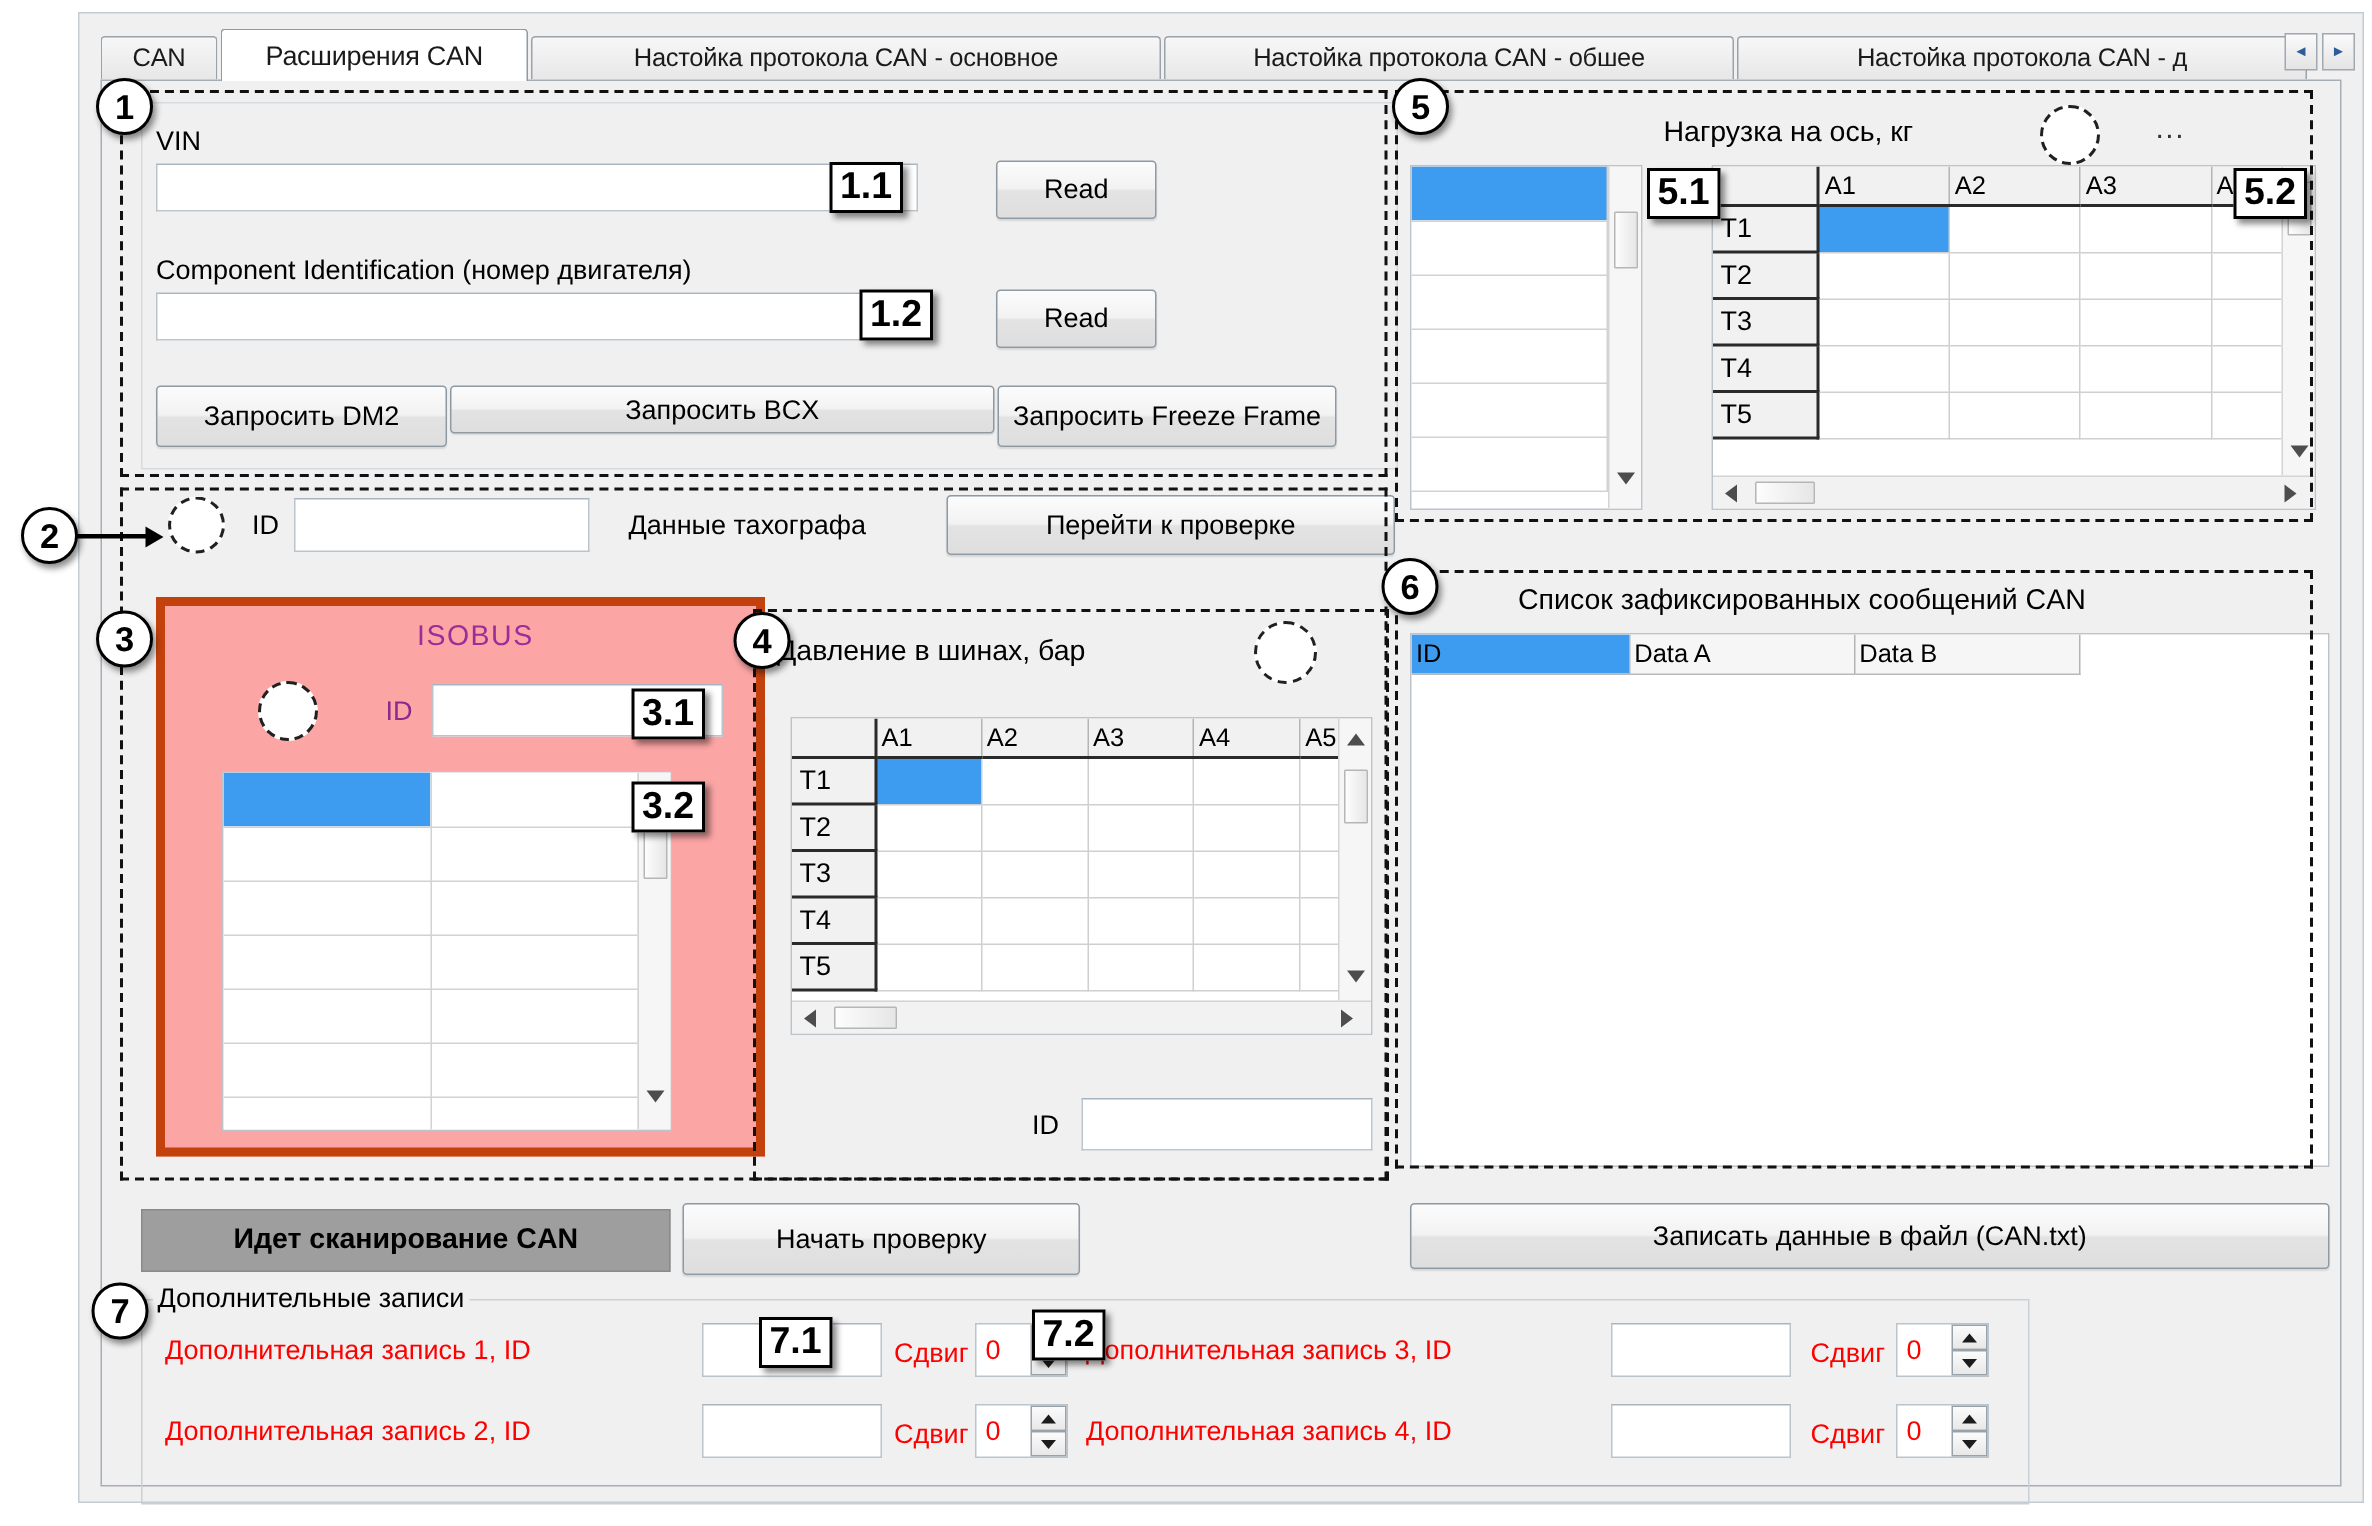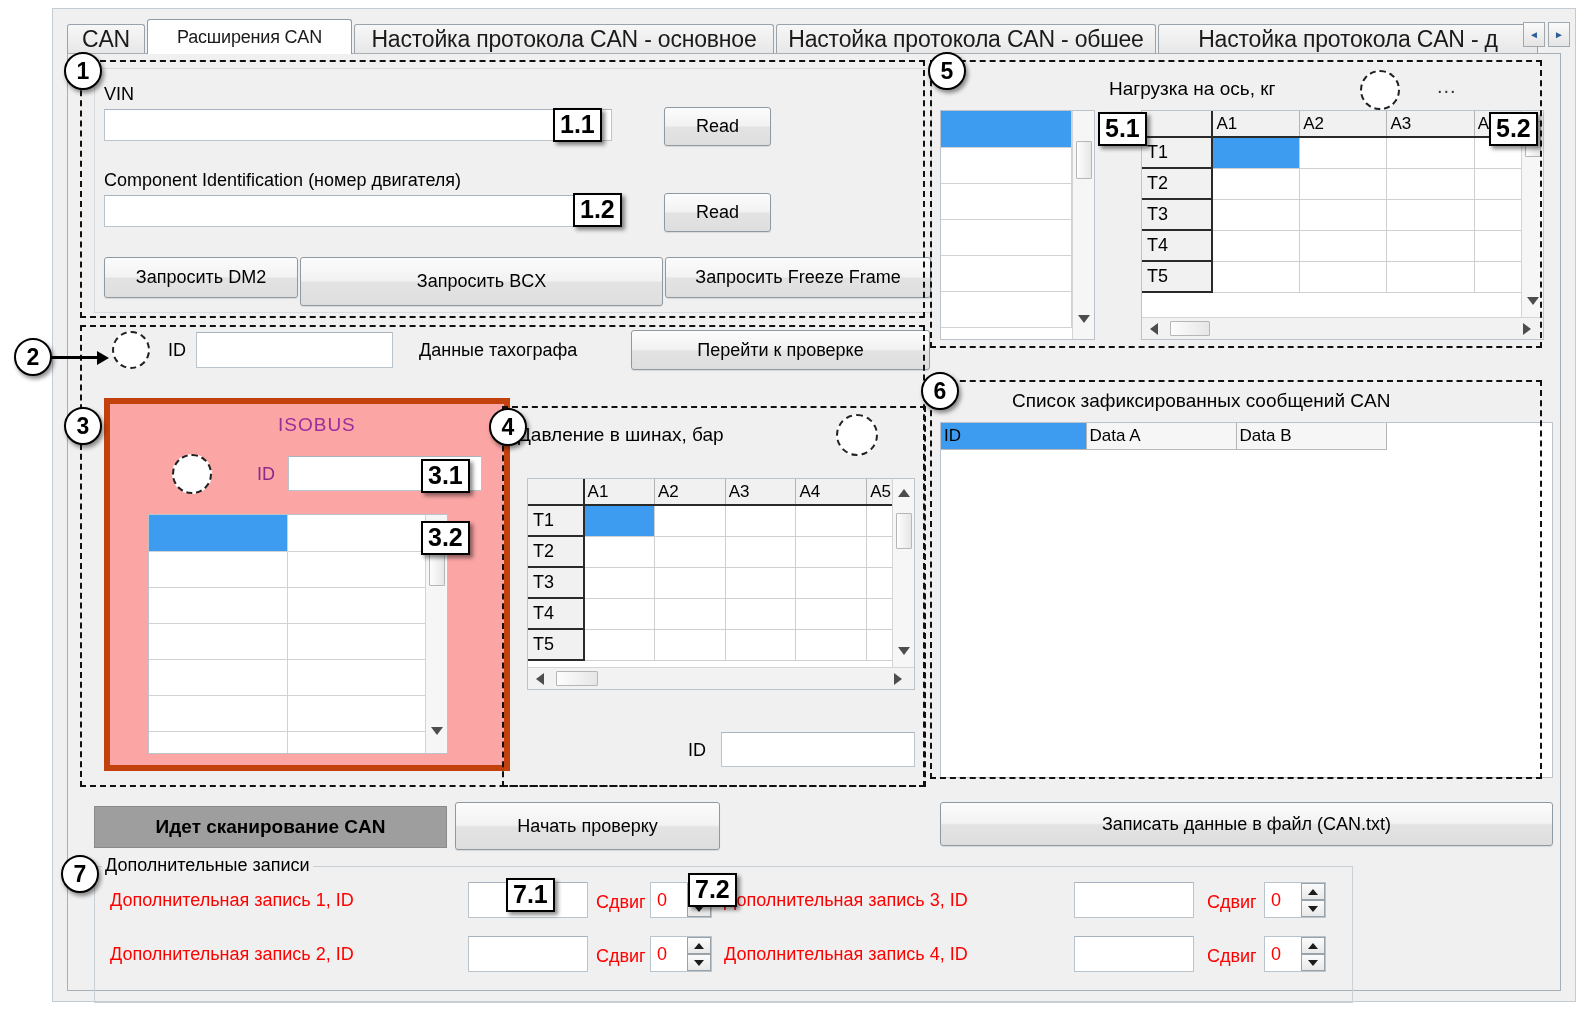--- a/index.html
+++ b/index.html
@@ -37,21 +37,21 @@
     right: 8px; height: 34px;
   }
   .tab {
     position: absolute;
     top: 5px;
     height: 29px;
     background: linear-gradient(#f7f7f7, #e7e7e7);
     border: 1px solid #9aa3ab;
     border-bottom: none;
     border-radius: 3px 3px 0 0;
-    font-size: 23px;
+    font-size: 17px;
     color: #1a1a1a;
     display: flex;
     align-items: center;
     justify-content: center;
     padding: 0 9px;
     white-space: nowrap;
     letter-spacing: -0.2px;
   }
   .tab.active {
     top: 0px;
@@ -358,24 +358,24 @@
 
         <span class="lbl" style="left:36px; top:116px;">Component Identification (номер двигателя)</span>
         <input class="txtbox" type="text" style="left: 36px; top: 141px; width: 508px; height: 32px;" value="">
         <div class="btn" style="left:596px; top:139px; width:107px; height:39px;">
           <span>Read</span>
         </div>
 
         <div class="btn" style="left:36px; top:203px; width:194px; height:41px;">
           <span>Запросить DM2</span>
         </div>
-        <div class="btn" style="left:232px; top:203px; width:363px; height:49px;">
+        <div class="btn" style="left:232px; top:203px; width:363px; height:32px;">
           <span>Запросить BCX</span>
         </div>
-        <div class="btn" style="left:597px; top:203px; width:266px; height:41px;">
+        <div class="btn" style="left:597px; top:203px; width:226px; height:41px;">
           <span>Запросить Freeze Frame</span>
         </div>
 
         <div class="circle-ind" style="left:44px; top:277px; width:38px; height:38px;"></div>
         <span class="lbl" style="left:100px; top:286px;">ID</span>
         <input class="txtbox" type="text" style="left: 128px; top: 278px; width: 197px; height: 36px;" value="">
         <span class="lbl" style="left:351px; top:286px;">Данные тахографа</span>
         <div class="btn" style="left:563px; top:276px; width:299px; height:40px;">
           <span>Перейти к проверке</span>
         </div>

